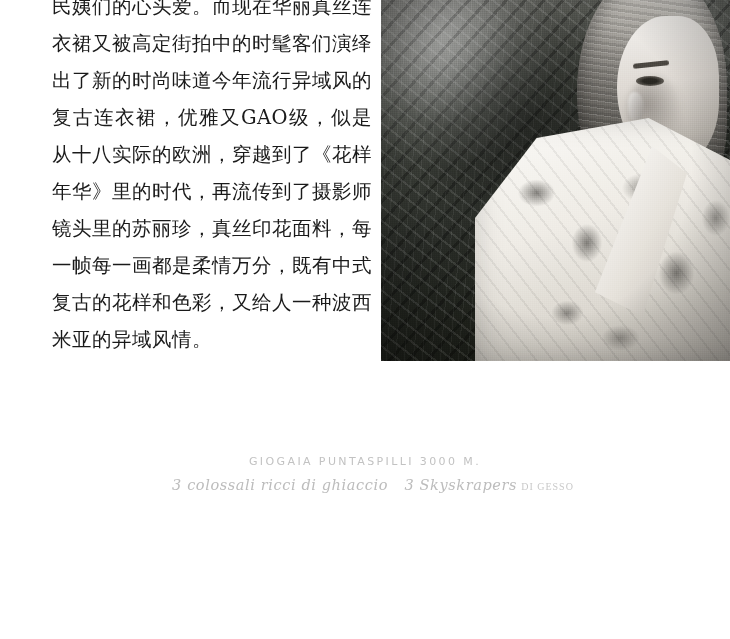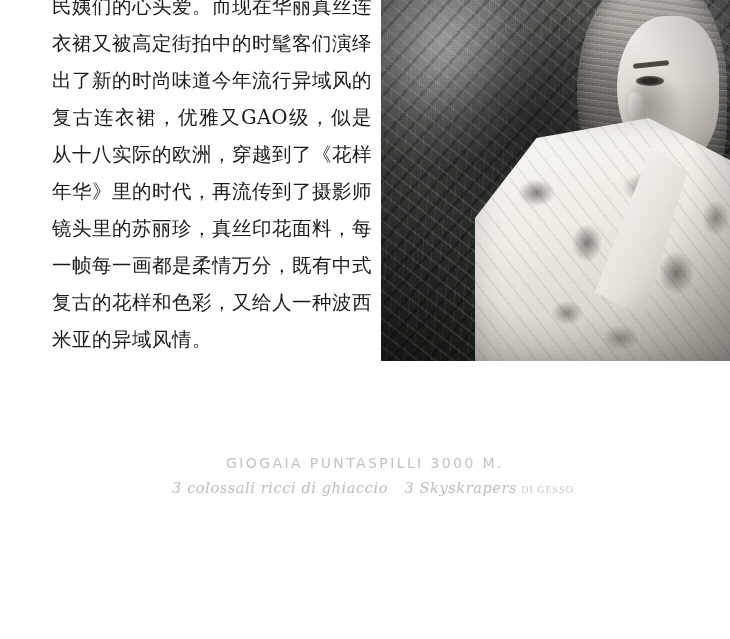--- a/index.html
+++ b/index.html
@@ -208,21 +208,21 @@
   .caption-block {
     position: absolute;
     left: 0;
     top: 455px;
     width: 730px;
     text-align: center;
     color: #bdbdbd;
   }
   .caption-line1 {
     font-family: "DejaVu Sans", sans-serif;
-    font-size: 14px;
+    font-size: 11px;
     letter-spacing: 2.4px;
     color: #c2c2c2;
     margin-bottom: 9px;
   }
   .caption-line2 {
     font-family: "Liberation Serif", serif;
     font-size: 14px;
     letter-spacing: 0.6px;
     color: #bcbcbc;
     padding-left: 16px;

